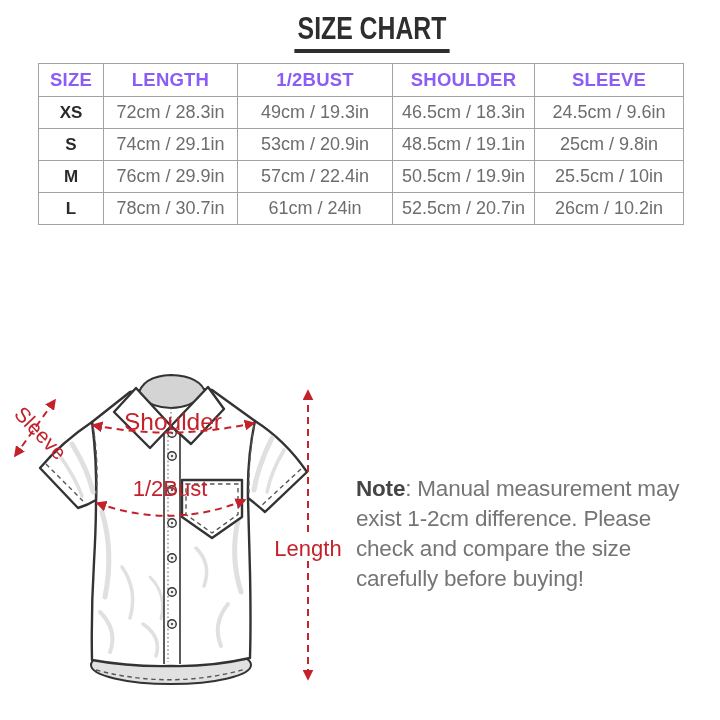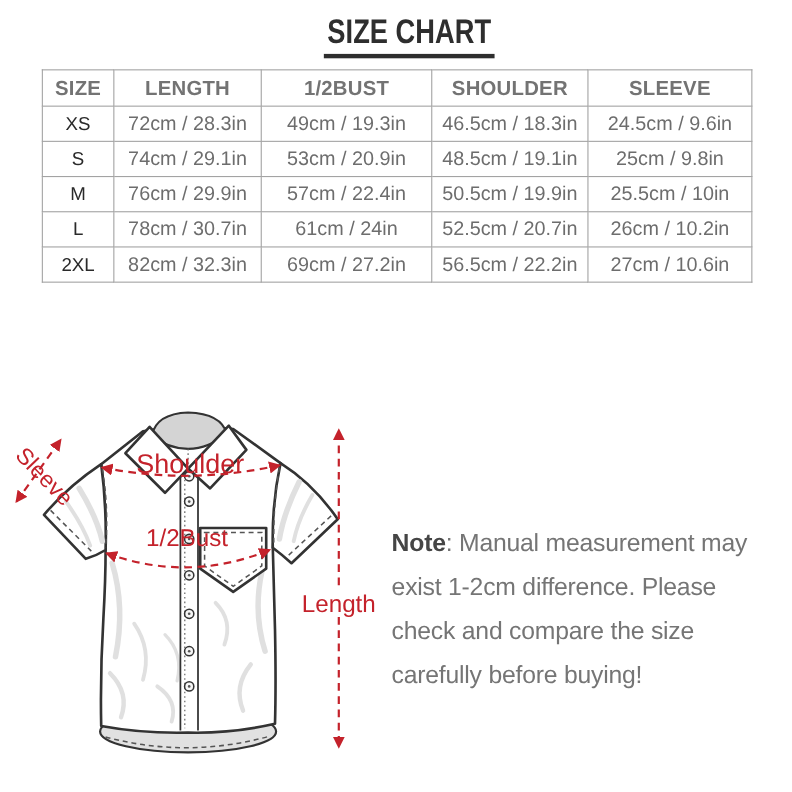--- a/index.html
+++ b/index.html
@@ -15,38 +15,38 @@
 
   
   .title{position:absolute;top:10px;left:0;width:720px;text-align:center;margin:0;padding-left:12px;}
   .title-text{display:inline-block;font-size:31px;font-weight:bold;color:#2e2e2e;
     letter-spacing:0px;border-bottom:4px solid #2e2e2e;padding:0 4px 2px;transform:scaleX(.80);}
 
   
   table.size-table{position:absolute;left:38px;top:63px;width:645px;border-collapse:collapse;table-layout:fixed;}
   .size-table th,.size-table td{border:1px solid var(--border);text-align:center;vertical-align:middle;
     padding:0;white-space:nowrap;background:#fff;}
-  .size-table th{height:32px;font-size:18.5px;font-weight:bold;color:#737373;letter-spacing:.2px;}
+  .size-table th{height:32px;font-size:18.5px;font-weight:bold;color:#8b5cf6;letter-spacing:.2px;}
   .size-table td{height:31px;font-size:18px;color:var(--cellgray);}
-  .size-table td.size-col{font-weight:normal;color:#2a2a2a;font-size:17px;margin-left:21px;}
+  .size-table td.size-col{font-weight:bold;color:#2a2a2a;font-size:17px;margin-left:21px;}
 
   
   svg.diagram{position:absolute;left:0;top:372px;}
   .shirt-line{fill:#ffffff;stroke:var(--outline);stroke-width:2.4;stroke-linejoin:round;}
   .shade{fill:#e1e1e1;stroke:var(--outline);stroke-width:2;}
   .collar-stand{fill:#d4d4d4;stroke:var(--outline);stroke-width:2;stroke-linejoin:round;}
   .seam{fill:none;stroke:#555;stroke-width:1.4;stroke-dasharray:4.5,3.5;}
   .dotline{fill:none;stroke:#666;stroke-width:1.1;stroke-dasharray:1.5,2.6;}
   .wrk{fill:none;stroke:#e0e0e0;stroke-linecap:round;}
   .red-dash{fill:none;stroke:var(--red);stroke-width:2;stroke-dasharray:7,5;}
   .red-label{fill:var(--red);font-family:"Liberation Sans",sans-serif;}
 
   
   .note{position:absolute;left:356px;top:474px;width:338px;margin:0;
-    font-size:22.5px;line-height:40px;color:#757575;letter-spacing:-0.2px;}
+    font-size:22.5px;line-height:30px;color:#757575;letter-spacing:-0.2px;}
   .note b{color:#454545;font-weight:bold;}
 </style>
 </head>
 <body>
 
 <div class="page">
 
   <h1 class="title">
     <span class="title-text">SIZE CHART</span>
   </h1>
@@ -89,27 +89,20 @@
         <td>57cm / 22.4in</td>
         <td>50.5cm / 19.9in</td>
         <td>25.5cm / 10in</td>
       </tr>
       <tr>
         <td class="size-col">L</td>
         <td>78cm / 30.7in</td>
         <td>61cm / 24in</td>
         <td>52.5cm / 20.7in</td>
         <td>26cm / 10.2in</td>
-      </tr>
-      <tr>
-        <td class="size-col">2XL</td>
-        <td>82cm / 32.3in</td>
-        <td>69cm / 27.2in</td>
-        <td>56.5cm / 22.2in</td>
-        <td>27cm / 10.6in</td>
       </tr>
     </tbody>
   </table>
 
   <svg class="diagram" width="345" height="345" viewBox="0 0 345 345">
     <defs>
       <marker id="arr" viewBox="0 0 10 10" refX="8.5" refY="5" markerWidth="5.5" markerHeight="5.5" orient="auto-start-reverse">
         <path d="M0,0 L10,5 L0,10 Z" fill="#c4222b"></path>
       </marker>
     </defs>

